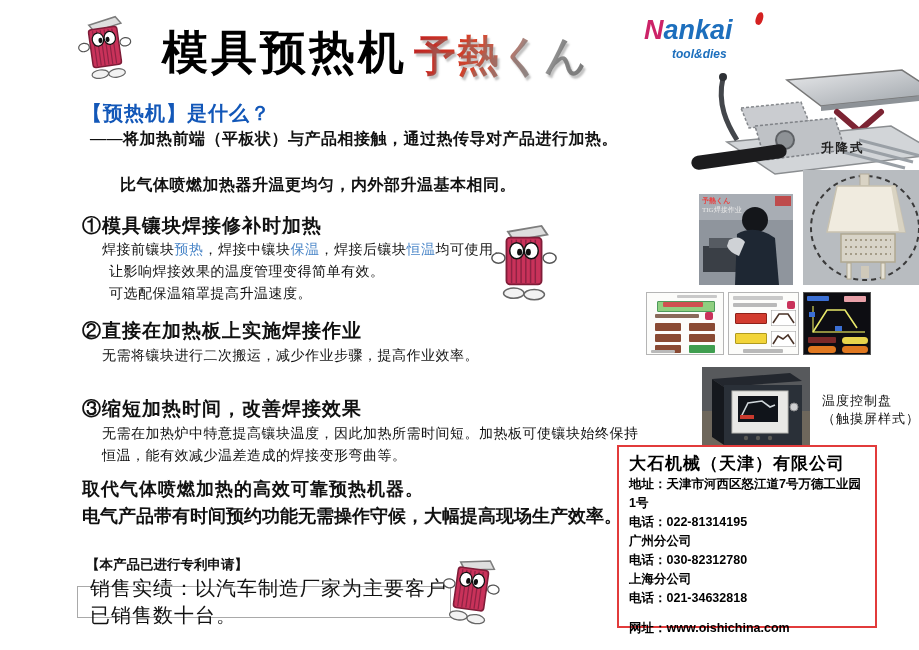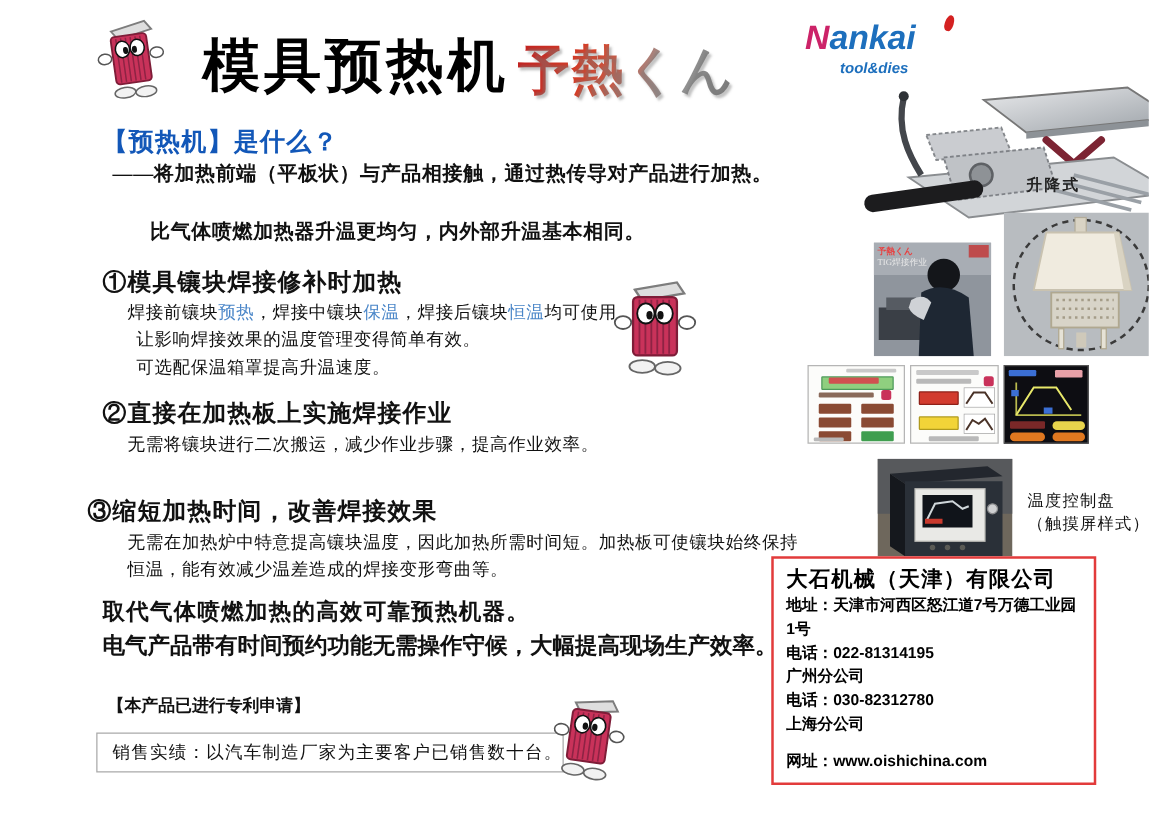--- a/index.html
+++ b/index.html
@@ -24,21 +24,21 @@
 
   
   .h-blue{font-size:20px;font-weight:bold;color:#1257b8;letter-spacing:1px;}
   .intro-line{font-size:16px;font-weight:bold;letter-spacing:.5px;}
   .sec-h{font-size:19px;font-weight:bold;letter-spacing:1px;}
   .body-line{font-size:14px;letter-spacing:.5px;}
   .kw{color:#4a86c8;}
   .statement{font-size:18px;font-weight:bold;letter-spacing:1px;}
   .patent{font-size:13.5px;font-weight:bold;}
   .sales-box{border:1px solid #a9a9a9;width:360px;height:30px;display:flex;align-items:center;
-             padding-left:12px;font-size:14px;letter-spacing:1px;background:#fff;}
+             padding-left:12px;font-size:20px;letter-spacing:1px;background:#fff;}
 
   
   .photo{display:block;}
   .lift-caption{font-size:12.5px;font-weight:bold;color:#222;letter-spacing:2px;}
   .weld-brand{font-size:7px;color:#e84040;font-weight:bold;line-height:8px;}
   .weld-caption{font-size:7px;color:#e8e8e8;line-height:8px;}
   .ctrl-caption{font-size:13px;line-height:18px;letter-spacing:1px;}
 
   
   .panel{position:absolute;height:63px;border:1px solid #b5b5b5;background:#fcfcfa;box-sizing:border-box;}
@@ -101,21 +101,21 @@
   <div class="abs body-line" style="left:85px;top:263px">让影响焊接效果的温度管理变得简单有效。</div>
   <div class="abs body-line" style="left:85px;top:285px">可选配保温箱罩提高升温速度。</div>
 
   <svg class="abs" style="left:462px;top:216px" width="76" height="90" viewBox="0 0 104 112">
       <use href="#mascot-shape"></use>
     </svg>
 
   <div class="abs sec-h" style="left:58px;top:318px">②直接在加热板上实施焊接作业</div>
   <div class="abs body-line" style="left:78px;top:347px">无需将镶块进行二次搬运，减少作业步骤，提高作业效率。</div>
 
-  <div class="abs sec-h" style="left:46px;top:396px">③缩短加热时间，改善焊接效果</div>
+  <div class="abs sec-h" style="left:58px;top:396px">③缩短加热时间，改善焊接效果</div>
   <div class="abs body-line" style="left:78px;top:425px">无需在加热炉中特意提高镶块温度，因此加热所需时间短。加热板可使镶块始终保持</div>
   <div class="abs body-line" style="left:78px;top:447px">恒温，能有效减少温差造成的焊接变形弯曲等。</div>
 
   <div class="abs statement" style="left:58px;top:477px">取代气体喷燃加热的高效可靠预热机器。</div>
   <div class="abs statement" style="left:58px;top:504px;letter-spacing:0">电气产品带有时间预约功能无需操作守候，大幅提高现场生产效率。</div>
 
   <div class="abs patent" style="left:62px;top:556px">【本产品已进行专利申请】</div>
   <div class="abs sales-box" style="left:53px;top:586px">
     <span>销售实绩：以汽车制造厂家为主要客户已销售数十台。</span>
   </div>
@@ -246,16 +246,17 @@
     <div>（触摸屏样式）</div>
   </div>
 
   <div class="abs contact" style="left:593px;top:445px">
     <div class="company">大石机械（天津）有限公司</div>
     <div class="cline">地址：天津市河西区怒江道7号万德工业园1号</div>
     <div class="cline">电话：022-81314195</div>
     <div class="cline">广州分公司</div>
     <div class="cline">电话：030-82312780</div>
     <div class="cline">上海分公司</div>
+    <div class="cline">电话：021-34632818</div>
     <div class="site">网址：www.oishichina.com</div>
   </div>
 
 </div>
 
 </body></html>

